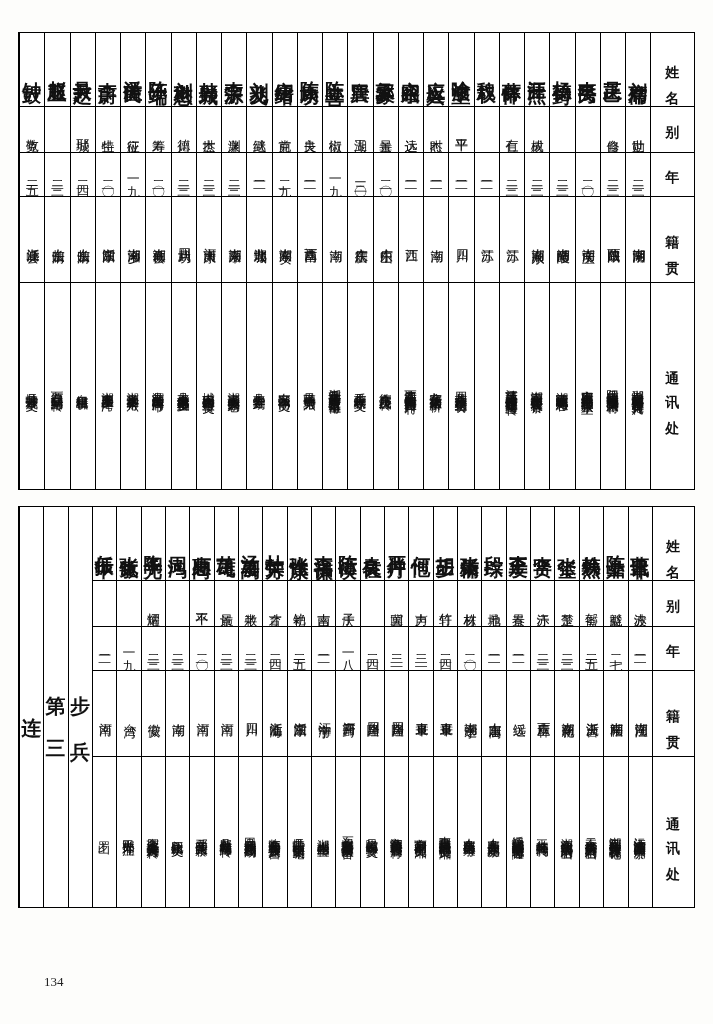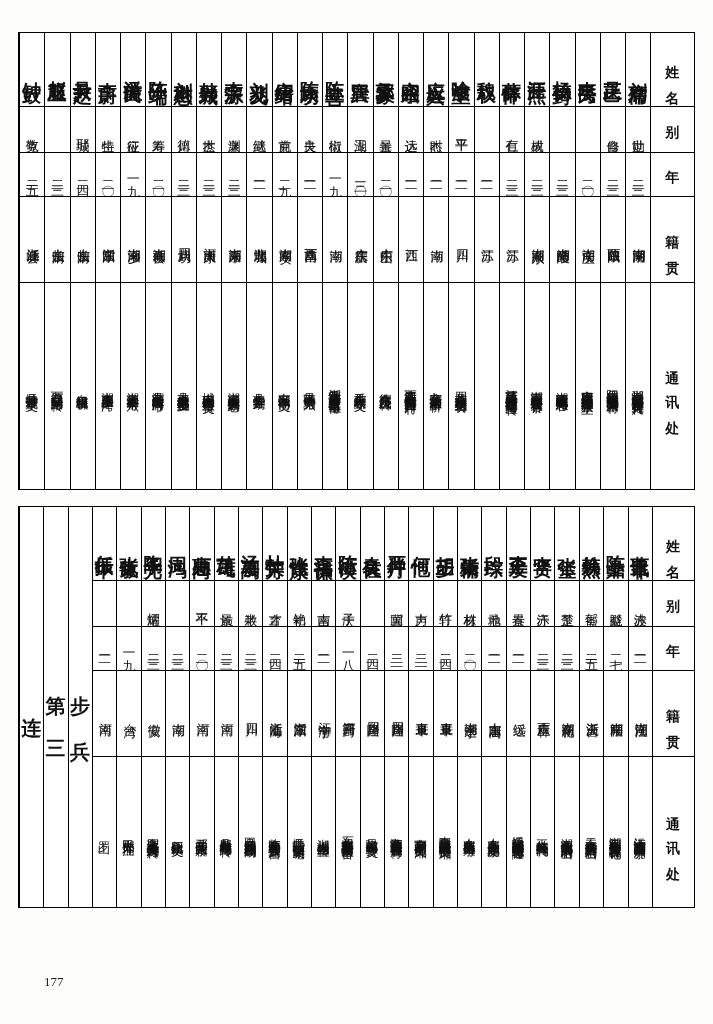--- a/index.html
+++ b/index.html
@@ -970,14 +970,14 @@
           <span class="vtext">第 三</span>
         </div>
       </div>
       <div class="vcol big-label" style="width: 25.4px;">
         <div class="cell" style="flex: 1 1 auto;">
           <span class="vtext">连</span>
         </div>
       </div>
     </div>
 
-  <div class="pagenum">177</div>
+  <div class="pagenum">134</div>
 </div>
 
 </body></html>

